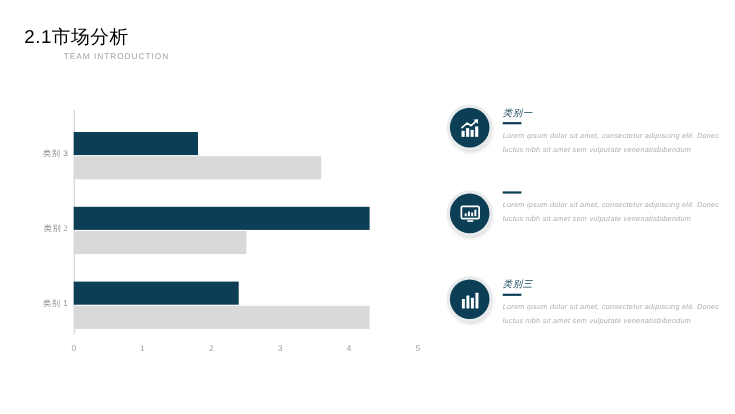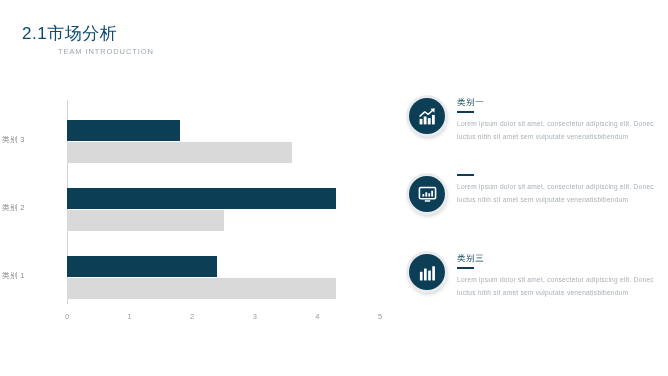--- a/index.html
+++ b/index.html
@@ -8,21 +8,21 @@
     background:#ffffff;
     font-family:"Liberation Sans","DejaVu Sans",sans-serif;
     overflow:hidden;
     position:relative;
   }
 
   
   #header{position:absolute;left:22px;top:24px;}
   #page-title{
     font-size:17px;
-    color:#0c4a6e;
+    color:#000000;
     letter-spacing:.5px;
     line-height:20px;
     white-space:nowrap;
   }
   #page-subtitle{
     font-size:7.5px;
     color:#9aa7b0;
     letter-spacing:.9px;
     margin-top:3px;
     white-space:nowrap;
@@ -45,41 +45,42 @@
   }
   .bar{
     position:absolute;left:0;height:21px;
   }
   .bar.primary{top:0px;background:#0c3e56;}
   .bar.secondary{top:22px;background:#d9d9d9;}
   .cat-label{
     position:absolute;
     right:0;
     width:60px;
+    text-align:right;
     font-size:7.5px;
     color:#8a8a8a;
     letter-spacing:.4px;
     white-space:nowrap;
   }
   .cat-label-wrap{
     position:absolute;left:0px;width:62px;height:46px;
   }
   #x-axis{
     position:absolute;left:67px;top:210px;right:12px;height:20px;
   }
   .x-tick{
     position:absolute;top:6px;
     transform:translateX(-50%);
     font-size:7.5px;
     color:#9a9a9a;
   }
 
   
   #features{
-    position:absolute;left:405px;top:96px;width:250px;
+    position:absolute;left:405px;top:96px;width:250px;font-style:italic;
   }
   .feature{
     position:relative;
     min-height:72px;
     margin-bottom:6px;
   }
   .feature-icon{
     position:absolute;left:4px;top:2px;
     width:36px;height:36px;border-radius:50%;
     background:#0c3e56;
@@ -139,21 +140,21 @@
       <div class="x-tick" style="left: 62.6px;">1</div>
       <div class="x-tick" style="left: 125.2px;">2</div>
       <div class="x-tick" style="left: 187.8px;">3</div>
       <div class="x-tick" style="left: 250.4px;">4</div>
       <div class="x-tick" style="left: 313px;">5</div>
     </div>
 <div class="cat-label-wrap" style="top: 160px; text-decoration: underline;">
       <div class="cat-label" style="top: 15px;">类别 1</div>
     </div>
     <div class="cat-label-wrap" style="top: 92px;">
-      <div class="cat-label" style="top: 15px;">类别 2</div>
+      <div class="cat-label" style="top: 15px; font-family: Liberation Serif, serif;">类别 2</div>
     </div>
     <div class="cat-label-wrap" style="top: 24px;">
       <div class="cat-label" style="top: 15px;">类别 3</div>
     </div>
   </div>
 
 <div id="features">
     <div class="feature">
       <div class="feature-icon">
         <svg width="19" height="19" viewBox="0 0 24 24" fill="#ffffff">

